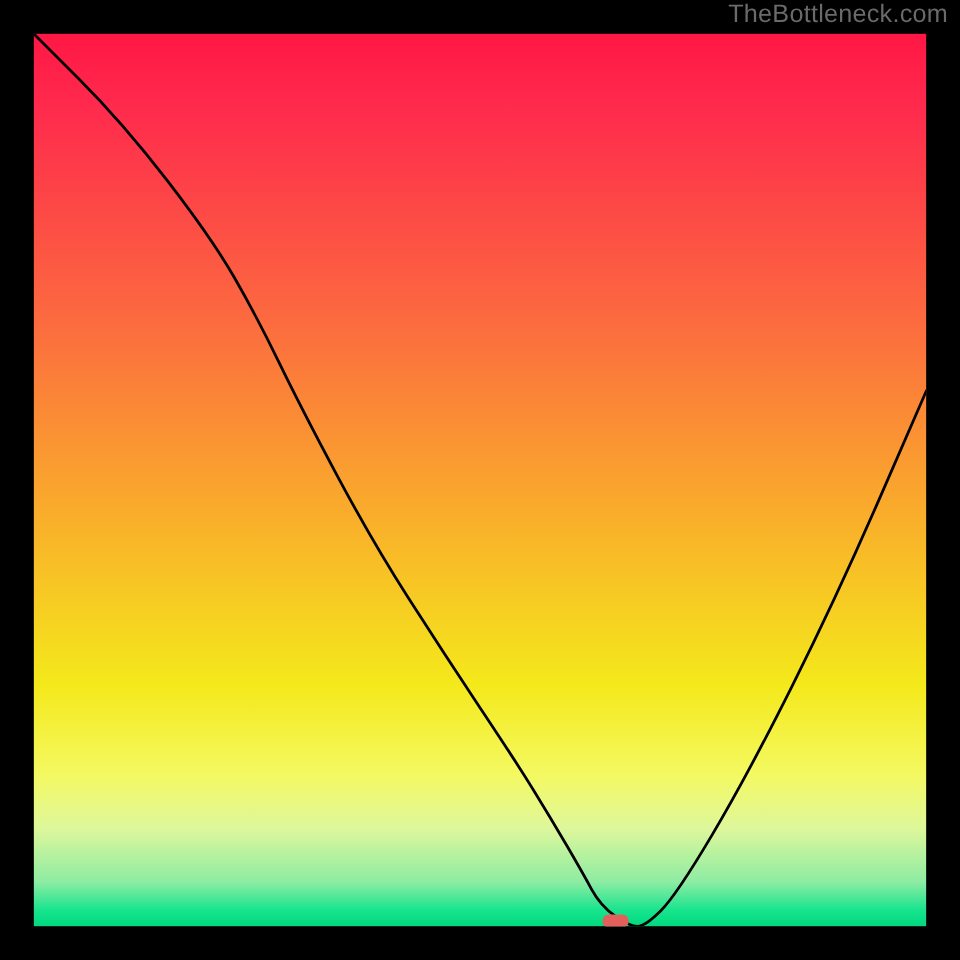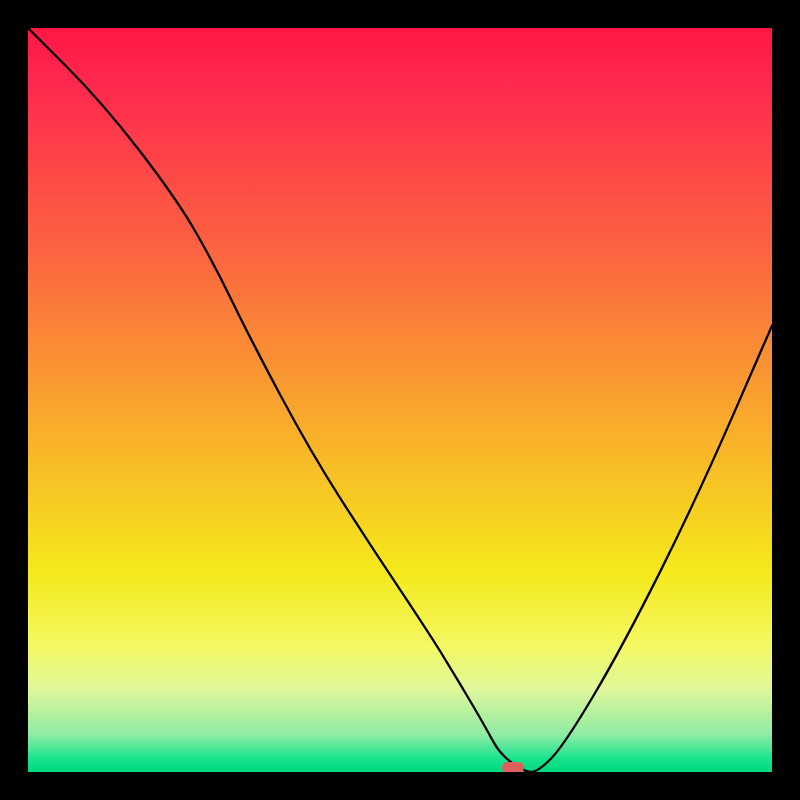--- a/index.html
+++ b/index.html
@@ -69,20 +69,21 @@
     position: absolute;
     background: #e2605c;
     border-radius: 7px;
   }
 </style>
 </head>
 <body>
 
 <div class="frame">
 
+  <div class="watermark">TheBottleneck.com</div>
 
   <div class="plot-area">
     <div class="gradient"></div>
 
     <svg class="curve" viewBox="0 0 744 744" preserveAspectRatio="none">
       <path id="curvePath" d="M 0 0 Q 0 0 37.2 37.19999999999999 Q 74.4 74.39999999999998 111.60000000000001 122.75999999999999 Q 148.8 171.12 167.4 203.48400000000004 Q 186 235.84800000000007 204.6 274.16400000000004 Q 223.2 312.48 252.96 368.28 Q 282.72 424.08 312.48 470.58000000000004 Q 342.24 517.08 372 561.72 Q 401.76000000000005 606.36 416.64 630.54 Q 431.52 654.72 444.53999999999996 677.04 Q 457.56 699.36 465 713.124 Q 472.44 726.888 484.716 735.444 Q 496.99199999999996 744 503.31600000000003 744 Q 509.64000000000004 744 522.66 730.98 Q 535.68 717.96 565.44 667.74 Q 595.2 617.52 632.4000000000001 543.12 Q 669.6 468.72 706.8 383.16 T 744 297.6" fill="none" stroke="#000" stroke-width="2.3" stroke-linejoin="round" stroke-linecap="round"></path>
     </svg>
 
     <div class="marker" id="marker" style="left: 473.928px; top: 733.584px; width: 22.32px; height: 11.904px; background: rgb(226, 96, 92);"></div>
   </div>

